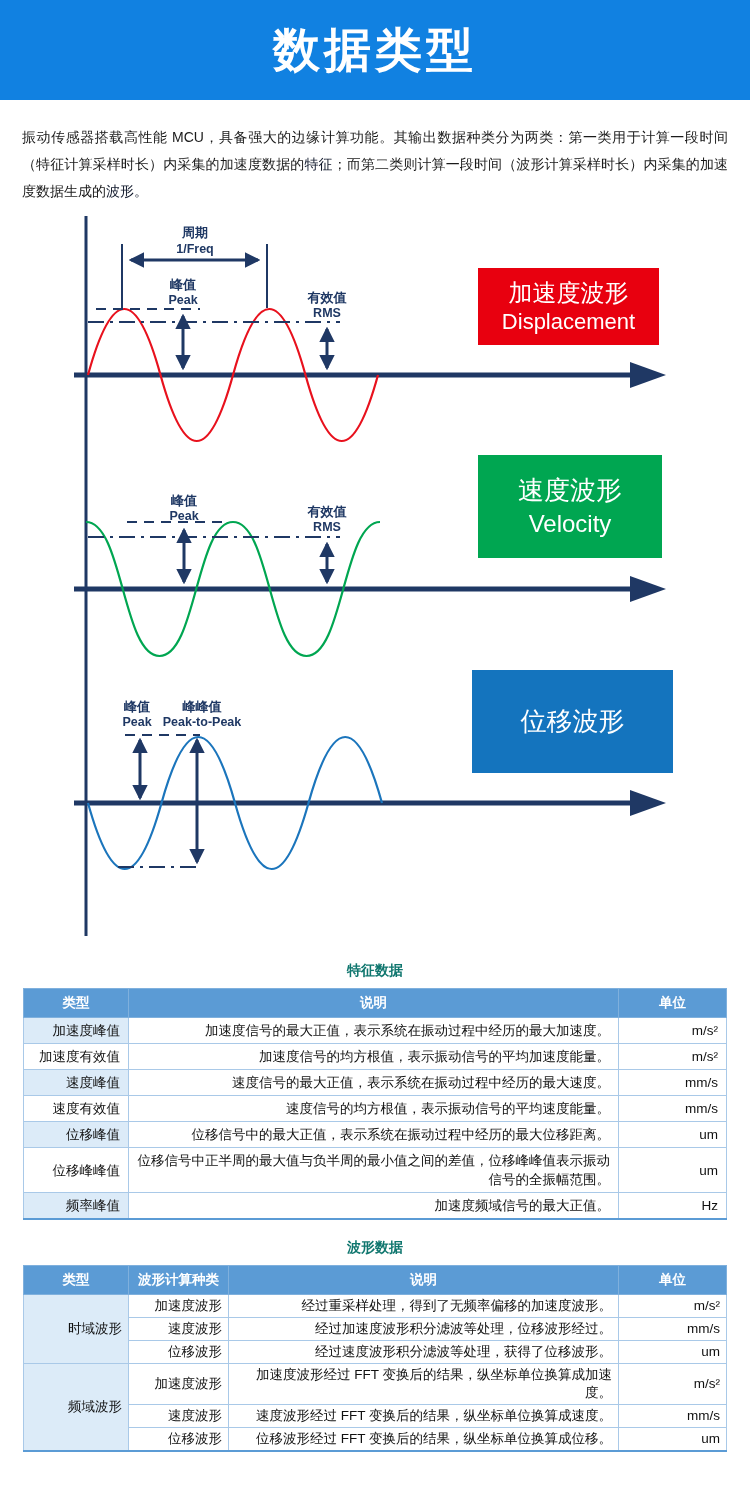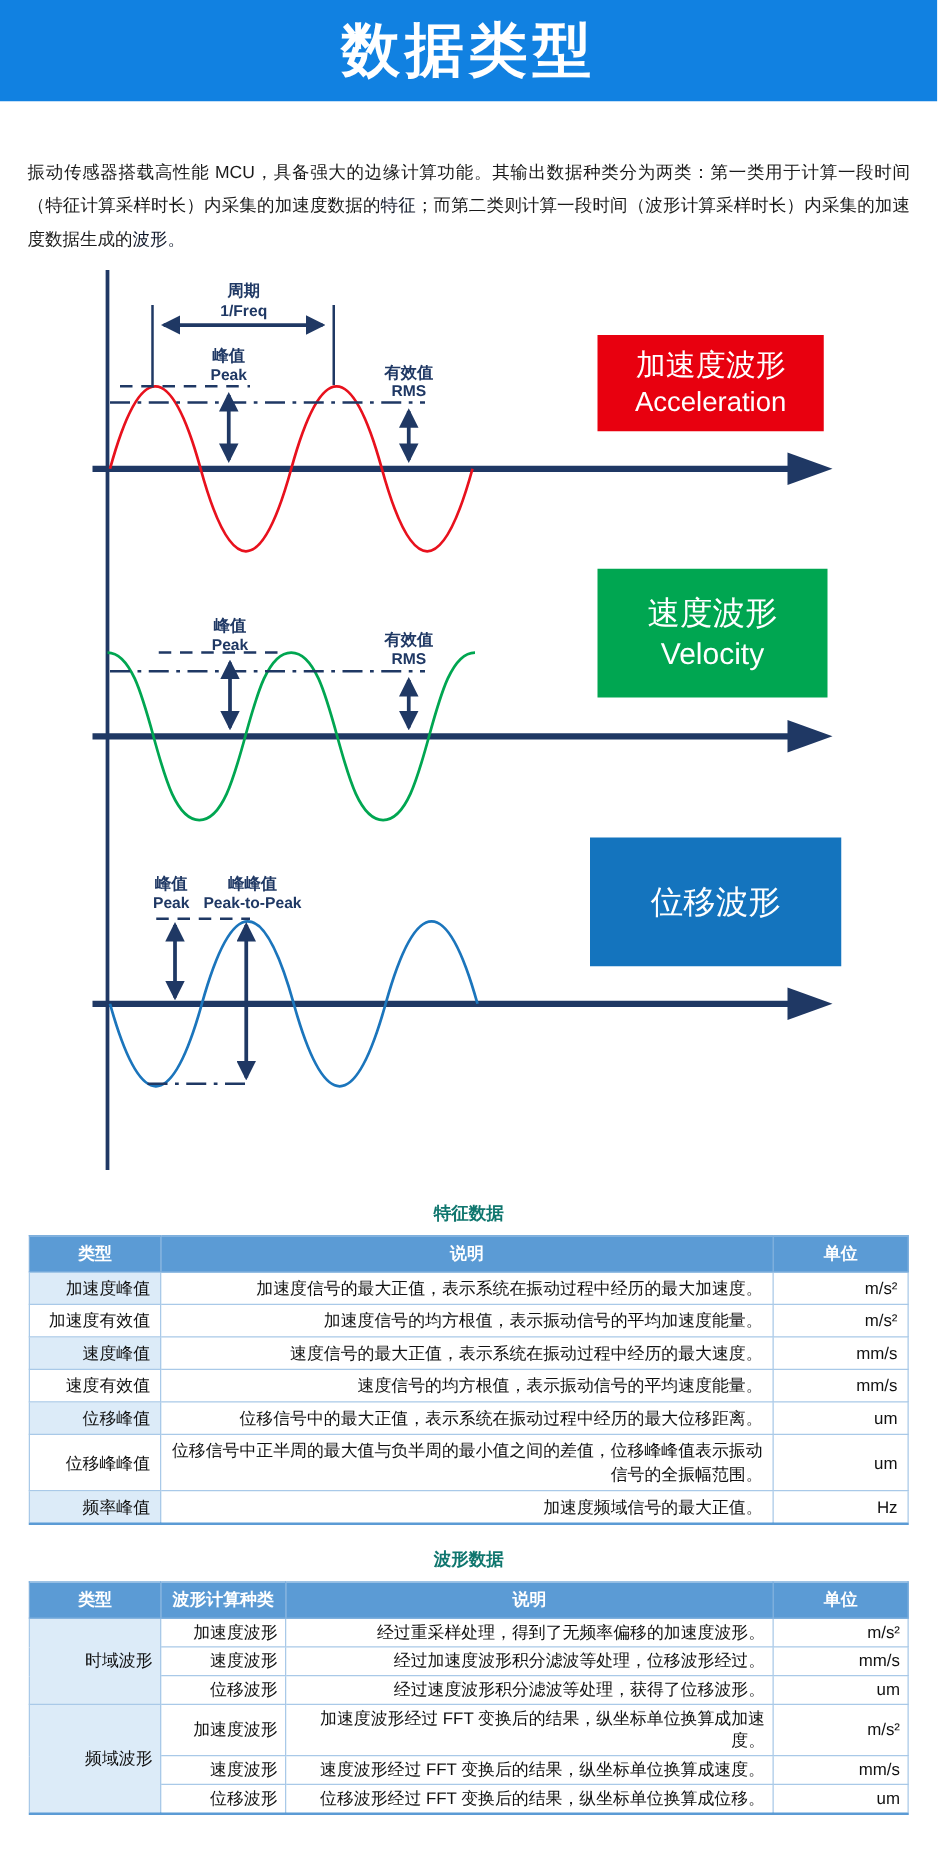--- a/index.html
+++ b/index.html
@@ -1,20 +1,20 @@
 <!DOCTYPE html>
 <html><head>
 <meta charset="utf-8">
 <style>
   html,body{margin:0;padding:0;background:#fff;}
   .page{position:relative;width:750px;height:1491px;background:#fff;overflow:hidden;
         font-family:"Liberation Sans","DejaVu Sans",sans-serif;}
 
   
-  .banner{position:absolute;top:0;left:0;width:750px;height:81px;background:#1181e1;
+  .banner{position:absolute;top:0;left:0;width:750px;height:100px;background:#1181e1;
           display:flex;align-items:center;justify-content:center;}
   .banner h1{margin:0;color:#fff;font-size:47px;font-weight:bold;letter-spacing:4px;}
 
   
   .intro{position:absolute;top:124px;left:22px;width:706px;margin:0;
          font-size:14px;line-height:27px;color:#1a1a1a;text-align:justify;}
   .intro .hl{color:#0f172a;font-weight:normal;margin-top:28px;}
 
   
   .diagram{position:absolute;top:210px;left:0;width:750px;height:748px;}
@@ -123,21 +123,21 @@
         <text class="lab en" x="202" y="516">Peak-to-Peak</text>
         <path class="dash" d="M 125 525 H 200"></path>
         <line class="arrow" x1="140" y1="530" x2="140" y2="588"></line>
         <line class="arrow" x1="197" y1="530" x2="197" y2="652"></line>
         <path class="dashdot" d="M 118 657 H 200"></path>
       </g>
     </svg>
 
     <div class="wavebox box-accel" style="background-color: rgb(232, 0, 15);">
       <span class="zh">加速度波形</span>
-      <span class="en">Acceleration</span>
+      <span class="en">Displacement</span>
     </div>
     <div class="wavebox box-vel" style="background-color: rgb(0, 166, 81);">
       <span class="zh">速度波形</span>
       <span class="en">Velocity</span>
     </div>
     <div class="wavebox box-disp" style="background-color: rgb(20, 116, 190);">
       <span class="zh">位移波形</span>
     </div>
   </div>
 

